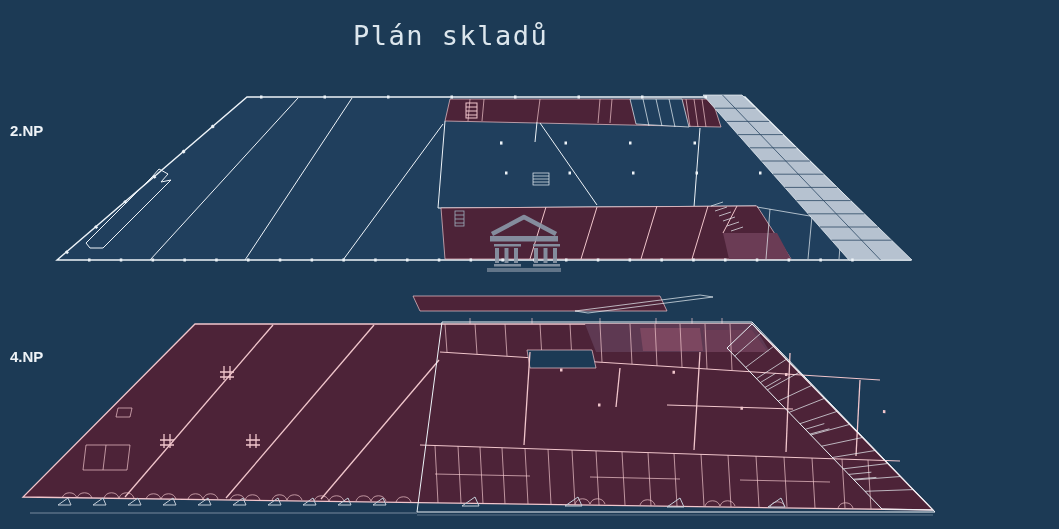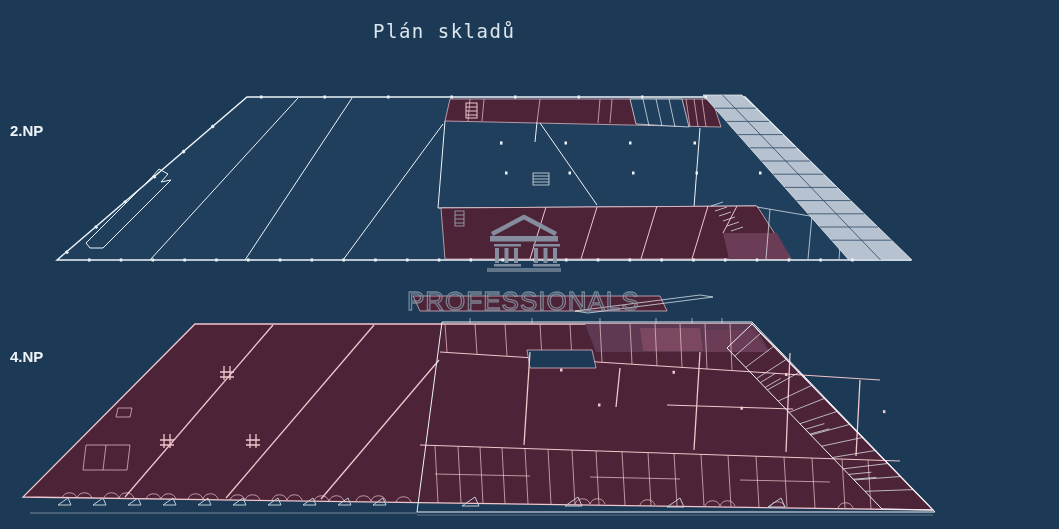--- a/index.html
+++ b/index.html
@@ -4,23 +4,23 @@
 <style>
   html,body{margin:0;padding:0;}
   body{
     width:1059px;height:529px;
     background:var(--bg,#1c3a55);
     overflow:hidden;position:relative;
     font-family:"Liberation Sans",sans-serif;
   }
   .stage{position:absolute;inset:0;}
   .title{
-    position:absolute;left:373px;top:20px;
+    position:absolute;left:353px;top:20px;
     font-family:"DejaVu Sans Mono",monospace;
-    font-size:19px;letter-spacing:1.5px;
+    font-size:27px;letter-spacing:1.5px;
     color:var(--title-color,#dce6ed);
     white-space:nowrap;
   }
   .floor-label{
     position:absolute;left:10px;
     font-family:"Liberation Sans",sans-serif;
     font-weight:bold;font-size:15px;
     color:var(--label-color,#eef3f7);
     margin-top:40px;
   }
@@ -321,18 +321,17 @@
         M58,505 l13,0 l-3,-7 z M93,505 l13,0 l-3,-7 z M128,505 l13,0 l-3,-7 z
         M163,505 l13,0 l-3,-7 z M198,505 l13,0 l-3,-7 z M233,505 l13,0 l-3,-7 z
         M268,505 l13,0 l-3,-7 z M303,505 l13,0 l-3,-7 z M338,505 l13,0 l-3,-7 z
         M373,505 l13,0 l-3,-7 z"></path>
       <path class="tri" d="
         M462,506 l17,0 l-4,-9 z M565,506 l17,0 l-4,-9 z
         M667,507 l17,0 l-4,-9 z M768,507 l17,0 l-4,-9 z"></path>
     </g>
   </svg>
 
-  <div class="watermark-text">PROFESSIONALS</div>
 
   <div class="title">Plán skladů</div>
   <div class="floor-label l2">2.NP</div>
   <div class="floor-label l1">4.NP</div>
 </div>
 
 </body></html>

